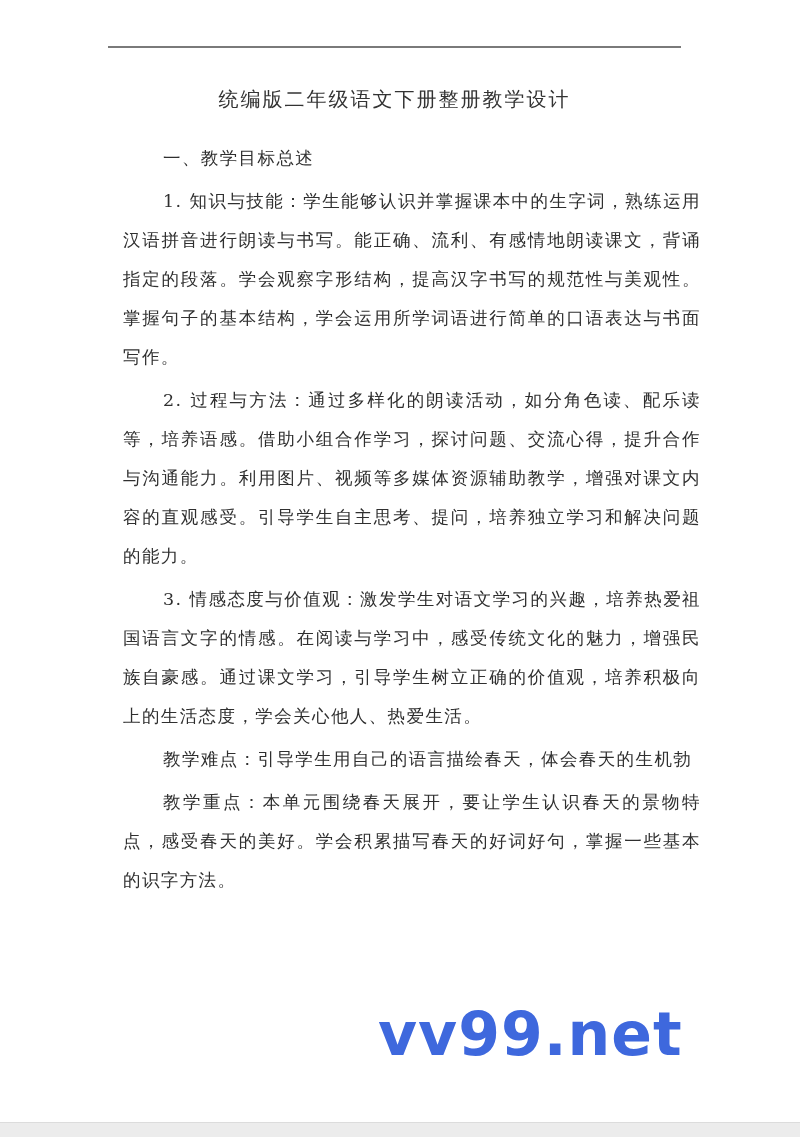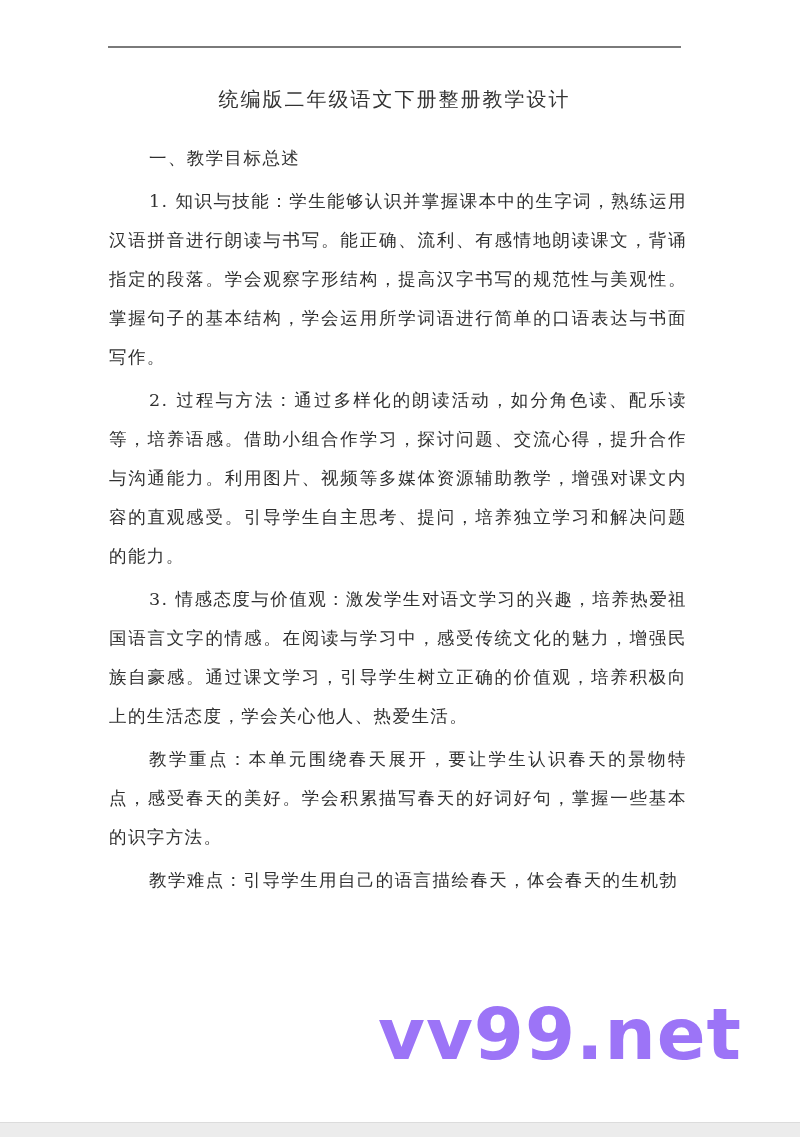--- a/index.html
+++ b/index.html
@@ -48,21 +48,21 @@
       top: 84px;
       width: 573px;
       text-align: center;
       font-size: 20px;
       letter-spacing: 2px;
       color: #333333;
       line-height: 30px;
     }
     .content {
       position: absolute;
-      left: 109px;
+      left: 123px;
       top: 139px;
       width: 578px;
       font-size: 17.5px;
       line-height: 39px;
       letter-spacing: 1.4px;
       text-align: justify;
       color: #2f2f2f;
     }
     .content p {
       margin: 0;
@@ -73,24 +73,24 @@
     }
     .content p.para {
       margin-bottom: 4px;
     }
     .watermark {
       position: absolute;
       left: 378px;
       top: 992px;
       font-family: "DejaVu Sans", "Liberation Sans", sans-serif;
       font-weight: bold;
-      font-size: 72px;
+      font-size: 60px;
       line-height: 84px;
       letter-spacing: 1px;
-      color: #8b5cf6;
+      color: #1d4ed8;
       opacity: 0.85;
       z-index: 0;
       pointer-events: none;
     }
     .content { z-index: 1; }
   </style>
 </head>
 <body>
 
 <div class="page">
@@ -99,18 +99,18 @@
   <div class="title">统编版二年级语文下册整册教学设计</div>
 
   <div class="watermark">vv99.net</div>
 
   <div class="content">
     <p class="heading">一、教学目标总述</p>
     <p class="para">1. 知识与技能：学生能够认识并掌握课本中的生字词，熟练运用汉语拼音进行朗读与书写。能正确、流利、有感情地朗读课文，背诵指定的段落。学会观察字形结构，提高汉字书写的规范性与美观性。掌握句子的基本结构，学会运用所学词语进行简单的口语表达与书面写作。</p>
     <p class="para">2. 过程与方法：通过多样化的朗读活动，如分角色读、配乐读等，培养语感。借助小组合作学习，探讨问题、交流心得，提升合作与沟通能力。利用图片、视频等多媒体资源辅助教学，增强对课文内容的直观感受。引导学生自主思考、提问，培养独立学习和解决问题的能力。</p>
     <p class="para">3. 情感态度与价值观：激发学生对语文学习的兴趣，培养热爱祖国语言文字的情感。在阅读与学习中，感受传统文化的魅力，增强民族自豪感。通过课文学习，引导学生树立正确的价值观，培养积极向上的生活态度，学会关心他人、热爱生活。</p>
 
+    <p class="para">教学难点：引导学生用自己的语言描绘春天，体会春天的生机勃</p>
     <p class="para">教学重点：本单元围绕春天展开，要让学生认识春天的景物特点，感受春天的美好。学会积累描写春天的好词好句，掌握一些基本的识字方法。</p>
-    <p class="para">教学难点：引导学生用自己的语言描绘春天，体会春天的生机勃</p>
   </div>
 </div>
 
 <div class="bottom-strip"></div>
 
 </body></html>

